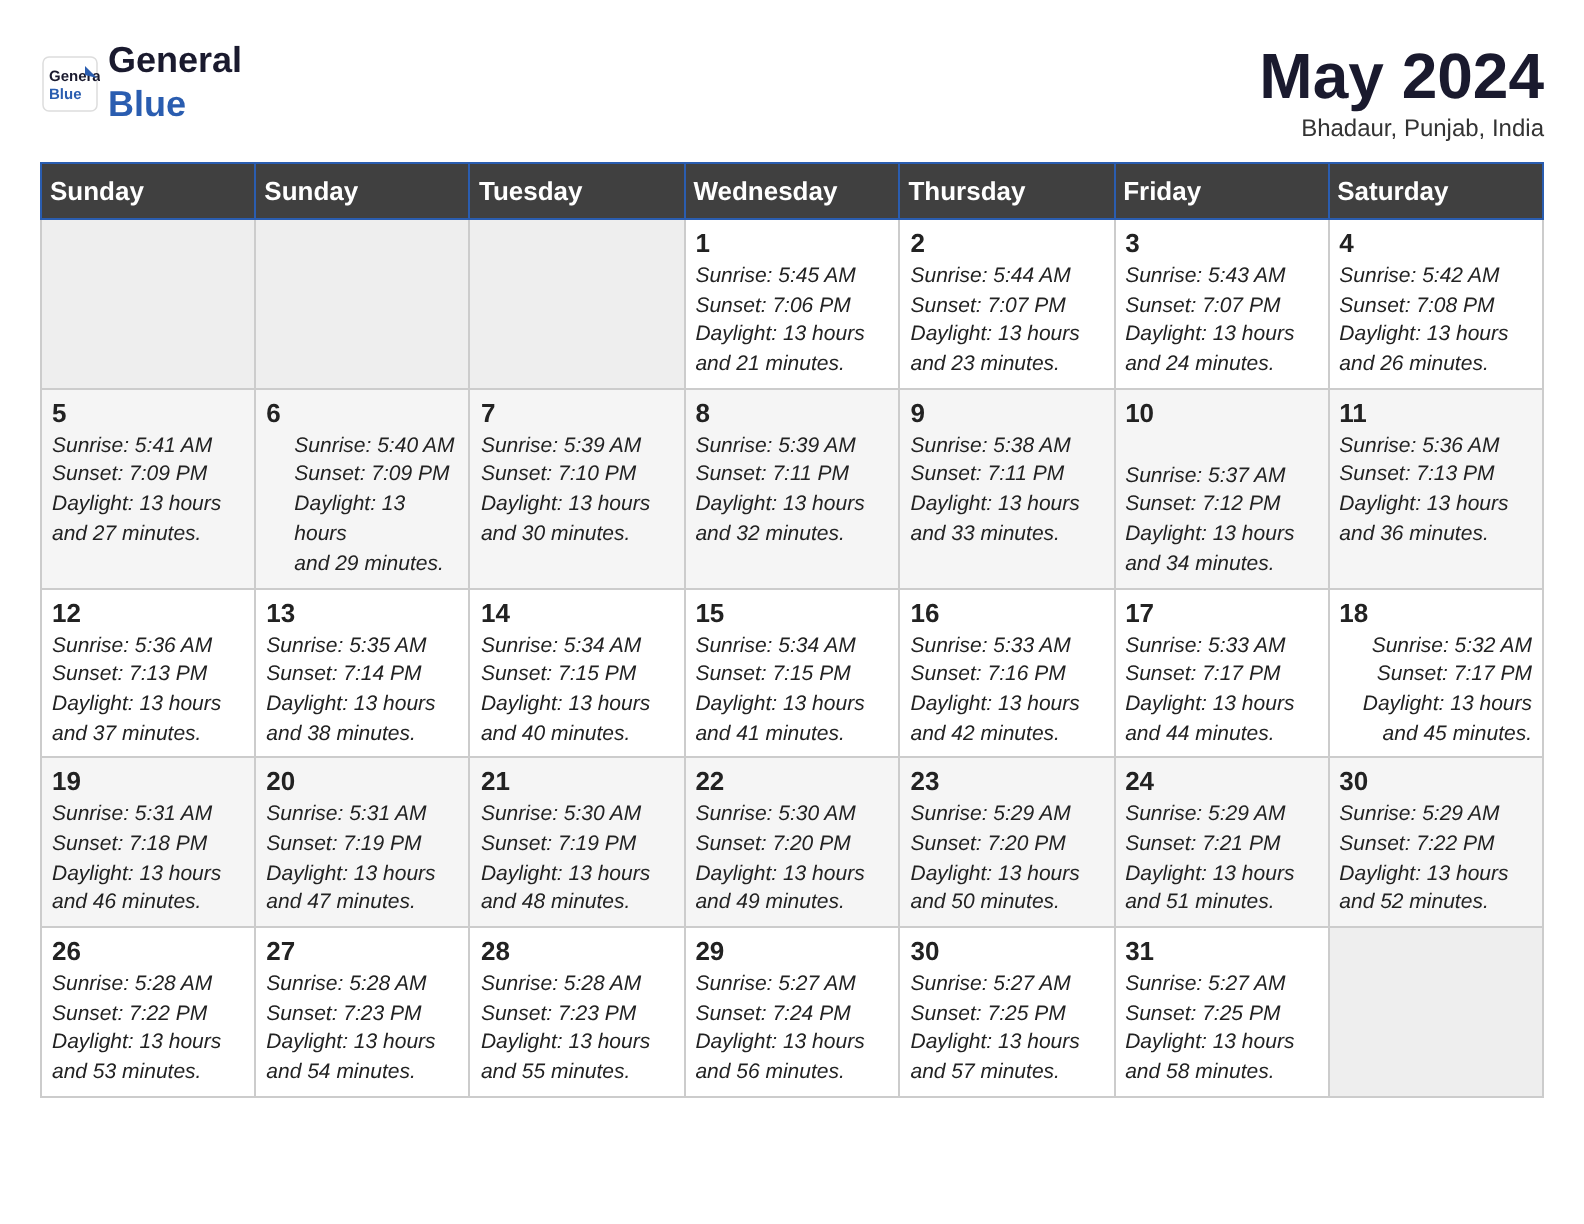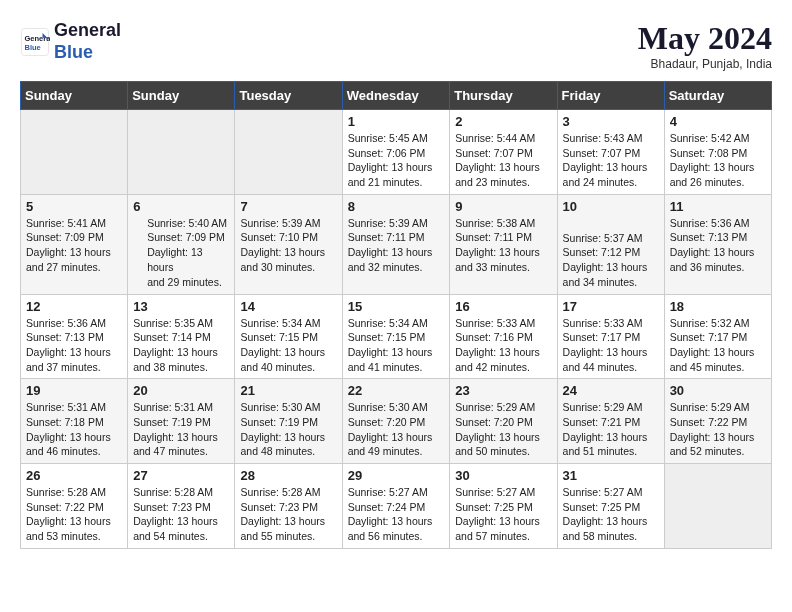--- a/index.html
+++ b/index.html
@@ -31,21 +31,20 @@
       width: 30px;
       height: 30px;
     }
     .title-block {
       text-align: right;
     }
     .month-title {
       font-size: 32px;
       font-weight: bold;
       color: #1a1a2e;
-      font-family: Liberation Serif, serif;
     }
     .location {
       font-size: 12px;
       color: #333;
     }
     .calendar {
       width: 100%;
       border-collapse: collapse;
     }
     .calendar th {
@@ -71,20 +70,21 @@
     }
     .day-num {
       font-size: 13px;
       font-weight: bold;
       margin-bottom: 2px;
     }
     .cell-info {
       font-size: 10.5px;
       line-height: 1.4;
       color: #222;
+      font-style: italic;
     }
     .empty-cell {
       background: #eee !important;
     }
   </style>
 </head>
 <body>
 
 <div class="header">
   <div class="logo">
@@ -242,21 +242,21 @@
         </td>
         <td>
           <div class="day-num">17</div>
           <div class="cell-info" style="white-space: pre-line;">Sunrise: 5:33 AM
 Sunset: 7:17 PM
 Daylight: 13 hours
 and 44 minutes.</div>
         </td>
         <td>
           <div class="day-num">18</div>
-          <div class="cell-info" style="white-space: pre-line;">Sunrise: 5:32 AM
+          <div class="cell-info" style="white-space: pre-line; text-align: right;">Sunrise: 5:32 AM
 Sunset: 7:17 PM
 Daylight: 13 hours
 and 45 minutes.</div>
         </td>
       </tr>
       <tr>
         <td>
           <div class="day-num">19</div>
           <div class="cell-info" style="white-space: pre-line;">Sunrise: 5:31 AM
 Sunset: 7:18 PM

